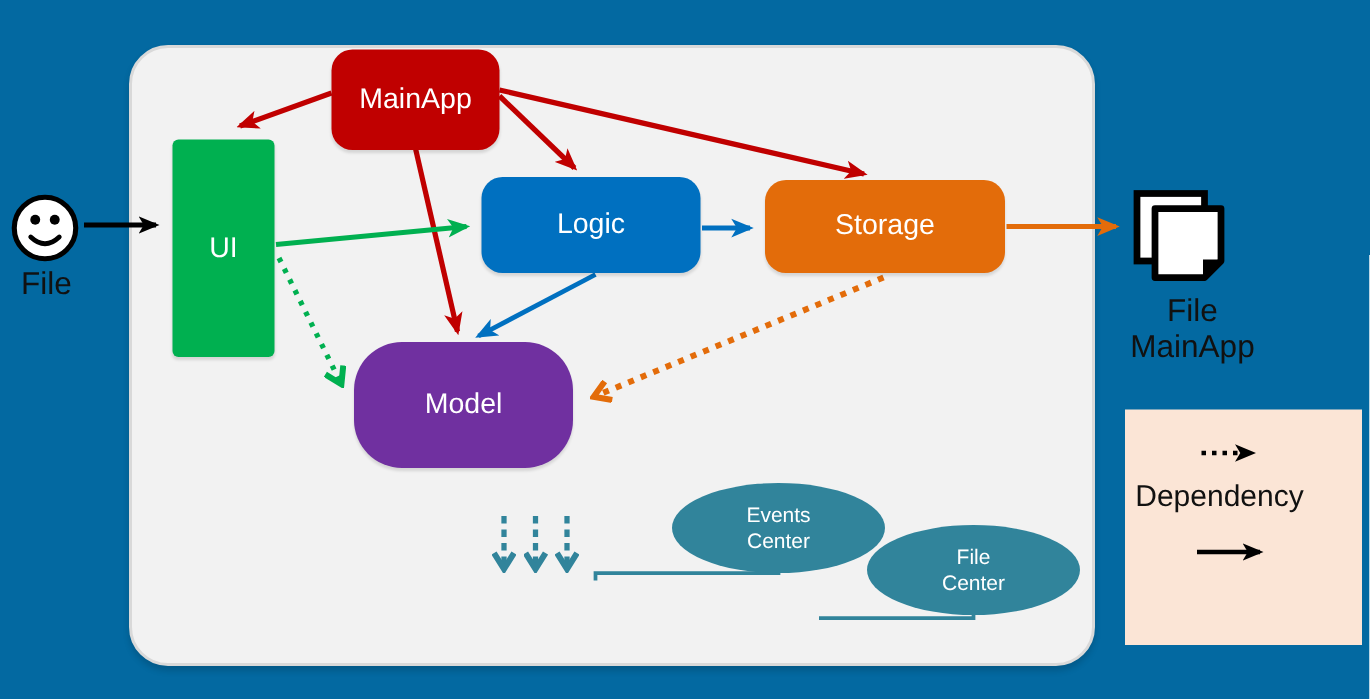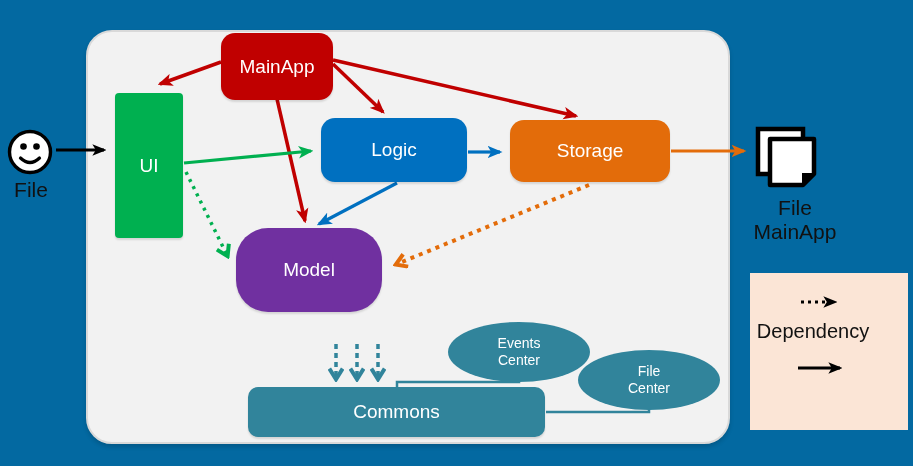--- a/index.html
+++ b/index.html
@@ -109,23 +109,20 @@
   </div>
   <div class="node logic">
     <span>Logic</span>
   </div>
   <div class="node storage">
     <span>Storage</span>
   </div>
   <div class="node model">
     <span>Model</span>
   </div>
-  <div class="node commons">
-    <span>Commons</span>
-  </div>
   <div class="node ellipse events">
     <span>Events</span>
     <span>Center</span>
   </div>
   <div class="node ellipse logs">
     <span>File</span>
     <span>Center</span>
   </div>
 
   <div class="ext-label user-label">File</div>

